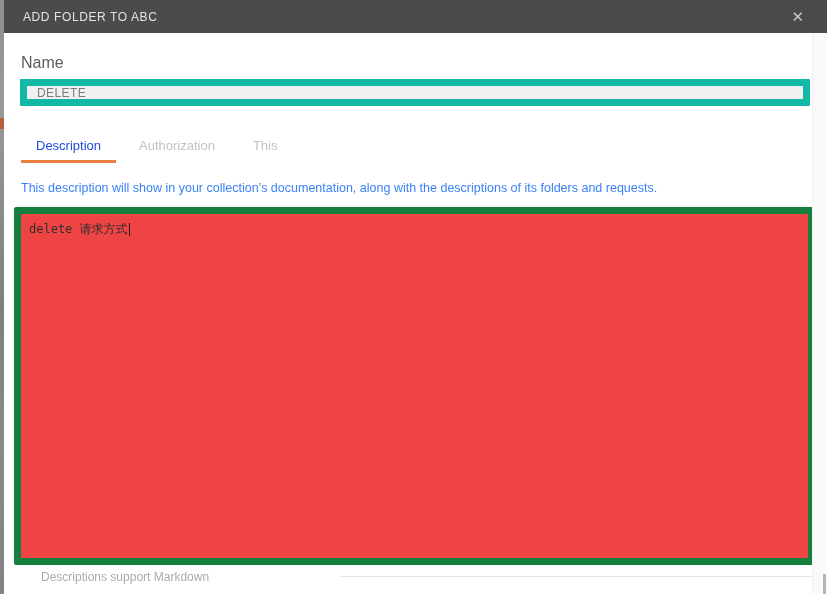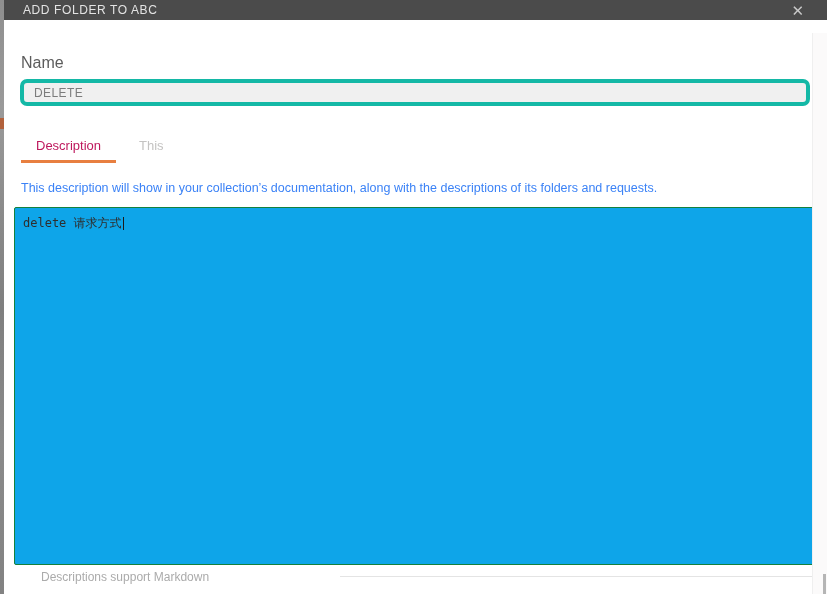--- a/index.html
+++ b/index.html
@@ -6,45 +6,45 @@
   html,body { background:#fff; }
   body { font-family:"Liberation Sans", sans-serif; }
   .screen { position:relative; width:827px; height:594px; background:#ffffff; overflow:hidden; }
 
   
   .left-edge { position:absolute; left:0; top:0; width:4px; height:594px;
     background:linear-gradient(180deg,#8f8f8f 0%,#9a9a9a 18%,#8c8c8c 34%,#7f7f7f 52%,#8a8a8a 75%,#828282 100%); }
   .left-edge-accent { position:absolute; left:0; top:118px; width:4px; height:11px; }
 
   
-  .titlebar { position:absolute; left:4px; right:0; top:0; height:20px; background:#4b4b4b;
+  .titlebar { position:absolute; left:4px; right:0; top:0; height:33px; background:#4b4b4b;
     display:flex; align-items:center; padding:0 19px; }
   .titlebar-title { color:#e3e3e3; font-size:12px; letter-spacing:.6px; }
   .close-btn { margin-left:auto; color:#c9c9c9; font-size:15px; line-height:1; cursor:pointer; padding:2px 4px; }
 
   
   .right-strip { position:absolute; right:0; top:33px; width:15px; bottom:0; background:#fbfafa; border-left:1px solid #efefef; }
   .right-scrollbar { position:absolute; right:1px; bottom:0; width:3px; height:20px; background:#b5b5b5; }
 
   .modal-body { position:absolute; left:4px; top:33px; width:808px; height:561px; background:#ffffff; }
 
   .name-label { position:absolute; left:17px; top:21px; font-size:16px; color:#5c5c5c; }
   .name-input { position:absolute; left:16px; top:46px; width:790px; height:27px;
-    background:#f0f0f0; border:4px solid #14b8a6; border-radius:7px;
+    background:#f0f0f0; border:7px solid #14b8a6; border-radius:1px;
     color:#7c7c7c; font-size:12px; font-family:"Liberation Sans", sans-serif; padding:0 10px; letter-spacing:.4px; }
 
   .tabs { position:absolute; left:17px; top:97px; display:flex; align-items:flex-end; }
   .tab { font-size:13px; padding:8px 15px 10px 15px; margin-right:8px; color:#c4c3c2; cursor:pointer; position:relative; white-space:nowrap; }
-  .tab.active { color:#be185d;text-align:right; }
+  .tab.active { color:#1d4ed8;text-align:right; }
   .tab.active .tab-underline { position:absolute; left:0; right:0; bottom:0; height:3px; }
 
   .helper-text { position:absolute; left:17px; top:148px; font-size:12.5px; color:#3b82f6; }
 
   .desc-box { position:absolute; left:10px; top:174px; width:801px; height:358px;
-    background:#0ea5e9; border:1px solid #15803d; border-radius:2px; padding:7px 8px; cursor:text;
+    background:#ef4444; border:7px solid #15803d; border-radius:2px; padding:7px 8px; cursor:text;
     font-family:"DejaVu Sans Mono","Liberation Mono", monospace; font-size:12px; color:#2e2e2e; }
   .caret { display:inline-block; width:1px; height:13px; background:#1b1b1b; vertical-align:text-bottom; margin-left:1px; }
 
   .footer-hint { position:absolute; left:17px; top:537px; font-size:12px; color:#ababab;margin-left:20px; }
   .footer-line { position:absolute; left:336px; top:543px; width:472px; height:1px; background:#e4e4e4; }
 </style>
 </head>
 <body>
 
 <div class="screen">
@@ -62,20 +62,23 @@
 
     <div class="name-label">Name</div>
     <input class="name-input" type="text" readonly="" value="DELETE" style="">
 
     <div class="tabs">
       <div class="tab active">
         <span>Description</span>
         <span class="tab-underline" style="background: rgb(232, 127, 64);"></span>
       </div>
       <div class="tab">
+        <span>Authorization</span>
+      </div>
+      <div class="tab">
         <span>This</span>
       </div>
     </div>
 
     <div class="helper-text">This description will show in your collection’s documentation, along with the descriptions of its folders and requests.</div>
 
     <div class="desc-box">
       <span>delete 请求方式</span><span class="caret"></span>
     </div>
 

